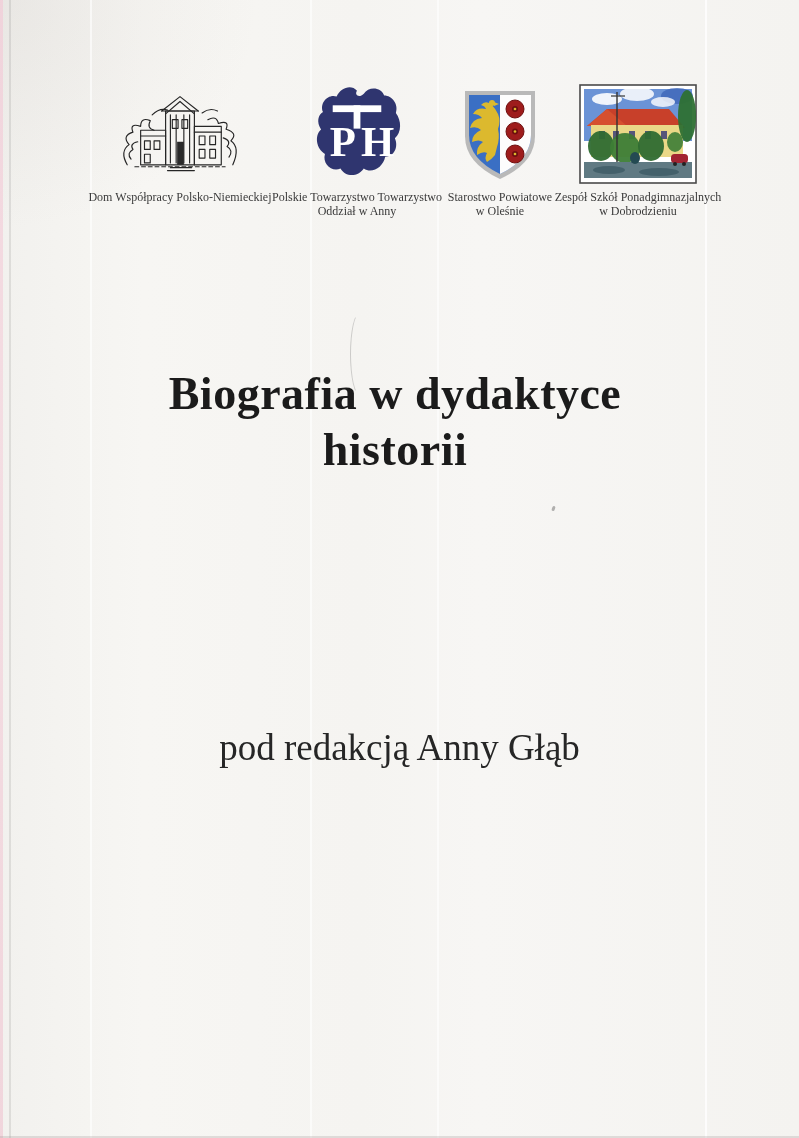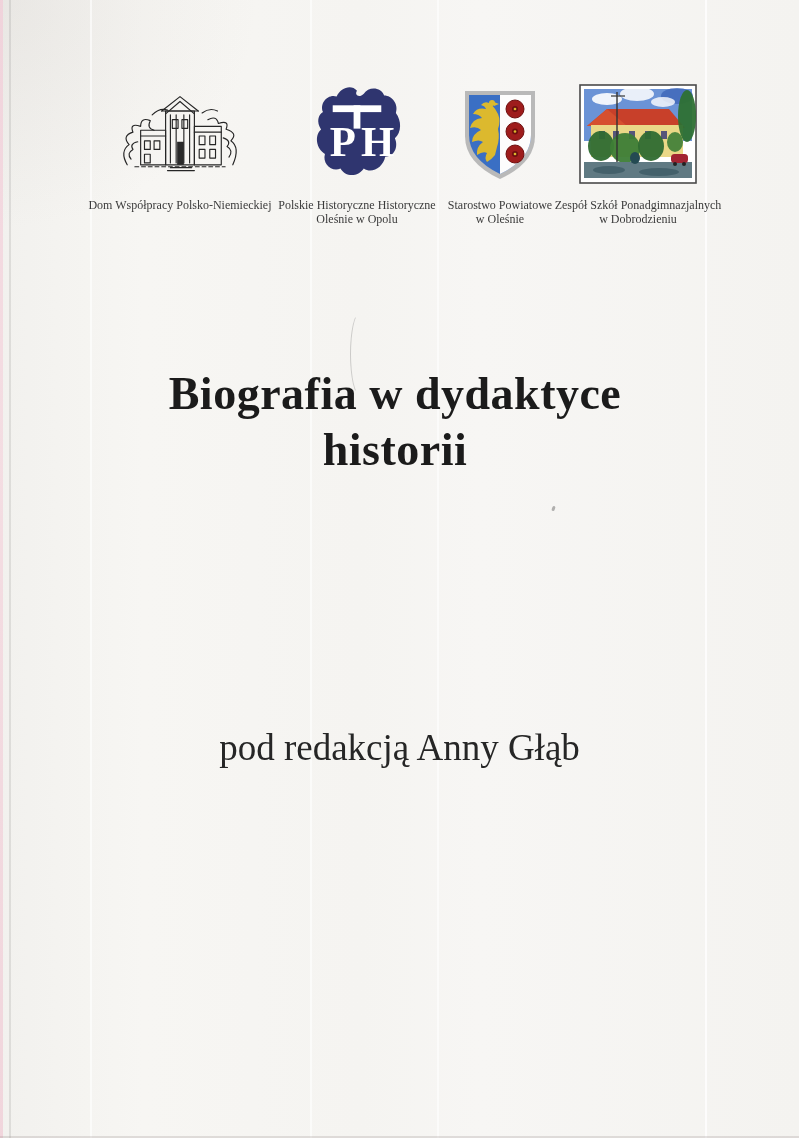--- a/index.html
+++ b/index.html
@@ -38,21 +38,21 @@
   .shade-tl{position:absolute;left:0;top:0;width:260px;height:230px;
     background:radial-gradient(ellipse at 0% 0%, rgba(205,200,195,.25), transparent 70%);}
 
   
   .logo-col{position:absolute;top:78px;display:flex;flex-direction:column;align-items:center;}
   .col-1{left:78px;width:204px;}
   .col-2{left:258px;width:198px;}
   .col-3{left:438px;width:124px;}
   .col-4{left:556px;width:164px;}
   .logo-box{height:106px;display:flex;align-items:flex-end;justify-content:center;}
-  .caption{margin-top:14px;text-align:center;font-size:12px;line-height:14px;color:var(--caption-ink);}
+  .caption{margin-top:6px;text-align:center;font-size:12px;line-height:14px;color:var(--caption-ink);}
   .caption div{white-space:nowrap;}
 
   
   .title-block{position:absolute;left:0;right:9px;top:366px;text-align:center;
     font-weight:bold;font-size:46px;line-height:56px;color:var(--ink);letter-spacing:.5px;}
   .subtitle-block{position:absolute;left:0;right:0;top:598px;text-align:center;
     font-size:27px;line-height:37px;color:#262626;}
   .editor-line{position:absolute;left:0;right:0;top:726px;text-align:center;
     font-size:37px;color:#262626;}
   .imprint-line{position:absolute;left:0;right:0;top:1007px;text-align:center;
@@ -142,22 +142,22 @@
           C62,4 75,5 78,14 C86,14 93,23 90,32 C96,40 96,52 89,58 C93,67 88,77 79,77
           C77,88 65,95 57,89 C51,98 38,98 33,89 C24,93 14,84 17,74 C8,69 6,55 13,49
           C8,41 10,34 15,31 Z"></path>
         <rect class="pth-white" x="25" y="24" width="50" height="7"></rect>
         <rect class="pth-white" x="46.5" y="24" width="7" height="24"></rect>
         <text class="pth-letter" x="22" y="76" font-size="44">P</text>
         <text class="pth-letter" x="54" y="76" font-size="44">H</text>
       </svg>
     </div>
     <div class="caption">
-      <div>Polskie Historyczne Historyczne</div>
-      <div>Oleśnie w Opolu</div>
+      <div>Polskie Towarzystwo Towarzystwo</div>
+      <div>Oddział w Anny</div>
     </div>
   </div>
 
   <div class="logo-col col-4">
     <div class="logo-box">
       <svg width="118" height="100" viewBox="0 0 118 100">
         <rect x="1" y="1" width="116" height="98" fill="#ffffff" stroke="#4a4a4a" stroke-width="1.6"></rect>
         <g>
 
           <rect x="5" y="5" width="108" height="52" fill="#6b93d6"></rect>

